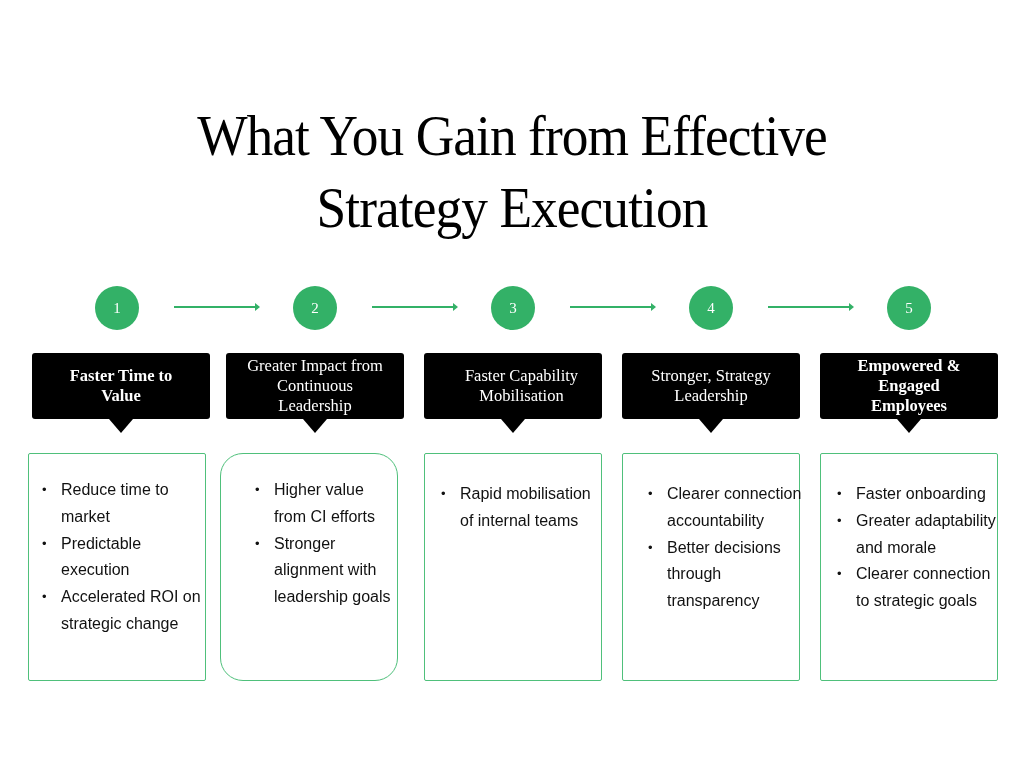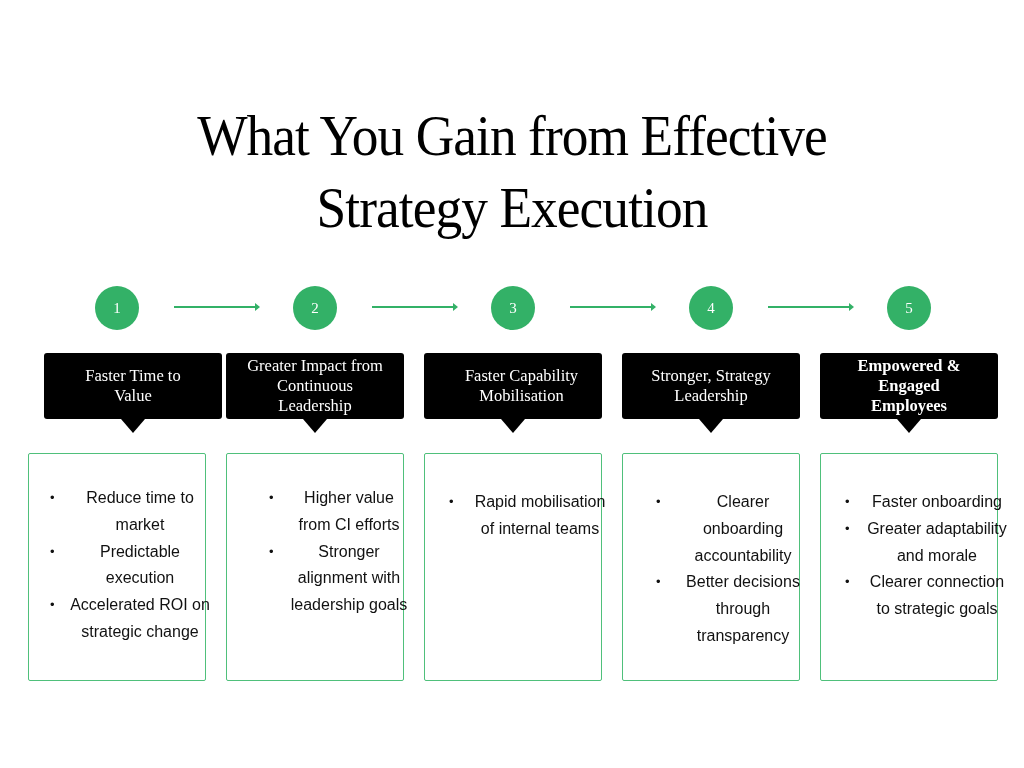--- a/index.html
+++ b/index.html
@@ -4,21 +4,21 @@
 <style>
   html, body { margin:0; padding:0; }
   body { width:1024px; height:768px; background:#ffffff; position:relative; overflow:hidden; font-family:"Liberation Sans", sans-serif; }
   .title { position:absolute; left:0; top:100px; width:1024px; text-align:center; font-family:"Liberation Serif", "DejaVu Serif", serif; font-size:58px; line-height:72px; color:#000; letter-spacing:-1px; transform:scaleX(0.92); }
   .circle { position:absolute; top:286px; width:44px; height:44px; border-radius:50%; background:#33b167; color:#fff; font-family:"Liberation Serif", serif; font-size:15px; display:flex; align-items:center; justify-content:center; }
   .arrow { position:absolute; top:306px; height:2px; width:84px; background:#33b167; }
   .arrow::after { content:""; position:absolute; right:-2px; top:-3px; border-left:5px solid #33b167; border-top:4px solid transparent; border-bottom:4px solid transparent; }
   .head { position:absolute; top:353px; width:178px; height:66px; background:#000; border-radius:3px; color:#fff; font-family:"Liberation Serif", serif; font-size:16.5px; line-height:20px; display:flex; align-items:center; justify-content:center; text-align:center; box-sizing:border-box; padding:0 6px; }
   .head::after { content:""; position:absolute; left:50%; bottom:-14px; margin-left:-12px; border-top:14px solid #000; border-left:12px solid transparent; border-right:12px solid transparent; }
   .box { position:absolute; top:453px; width:178px; height:228px; border:1.5px solid #4fc07b; border-radius:2px; box-sizing:border-box; }
-  .box ul { margin:12px; padding:0; list-style:none; position:absolute;text-align:center; }
+  .box ul { margin:4px; padding:0; list-style:none; position:absolute; }
   .box li { position:relative; font-family:"Liberation Sans", sans-serif; font-size:16px; line-height:26.8px; color:#111; padding-left:28px; }
   .box li::before { content:"•"; position:absolute; left:9px; top:0; font-size:13px; }
 </style>
 </head>
 <body>
 
 <div class="title">
   <div>What You Gain from Effective</div>
   <div>Strategy Execution</div>
 </div>
@@ -27,21 +27,21 @@
 <div class="circle" style="left:293px;">2</div>
 <div class="circle" style="left:491px;">3</div>
 <div class="circle" style="left:689px;">4</div>
 <div class="circle" style="left:887px;">5</div>
 
 <div class="arrow" style="left:174px;"></div>
 <div class="arrow" style="left:372px;"></div>
 <div class="arrow" style="left:570px;"></div>
 <div class="arrow" style="left:768px;"></div>
 
-<div class="head" style="left:44px;">
+<div class="head" style="left:32px;font-weight:bold;">
     <span style="max-width:120px;display:block;">Faster Time to Value</span>
   </div>
 <div class="head" style="left:226px;">
     <span style="max-width:140px;display:block;">Greater Impact from Continuous Leadership</span>
   </div>
 <div class="head" style="left:424px;padding-left:23px;">
     <span style="max-width:140px;display:block;">Faster Capability Mobilisation</span>
   </div>
 <div class="head" style="left:622px;">
     <span style="max-width:140px;display:block;">Stronger, Strategy Leadership</span>
@@ -50,34 +50,34 @@
     <span style="max-width:115px;display:block;font-weight:bold;">Empowered &amp; Engaged Employees</span>
   </div>
 
 <div class="box" style="left:28px;">
   <ul style="left:0; top:19px; width:170px;">
     <li>Reduce time to market</li>
     <li>Predictable execution</li>
     <li>Accelerated ROI on strategic change</li>
   </ul>
 </div>
-<div class="box" style="left:226px;">
+<div class="box" style="left:220px;border-radius:23px;">
   <ul style="left:21px; top:19px; width:150px;">
     <li>Higher value from CI efforts</li>
     <li>Stronger alignment with leadership goals</li>
   </ul>
 </div>
 <div class="box" style="left:424px;padding-left:28px;">
   <ul style="left:3px; top:23px; width:172px;">
     <li>Rapid mobilisation of internal teams</li>
   </ul>
 </div>
 <div class="box" style="left:622px;">
   <ul style="left:12px; top:23px; width:164px;">
-    <li>Clearer onboarding accountability</li>
+    <li>Clearer connection accountability</li>
     <li>Better decisions through transparency</li>
   </ul>
 </div>
 <div class="box" style="left:820px;">
   <ul style="left:3px; top:23px; width:174px;">
     <li>Faster onboarding</li>
     <li>Greater adaptability and morale</li>
     <li>Clearer connection to strategic goals</li>
   </ul>
 </div>

